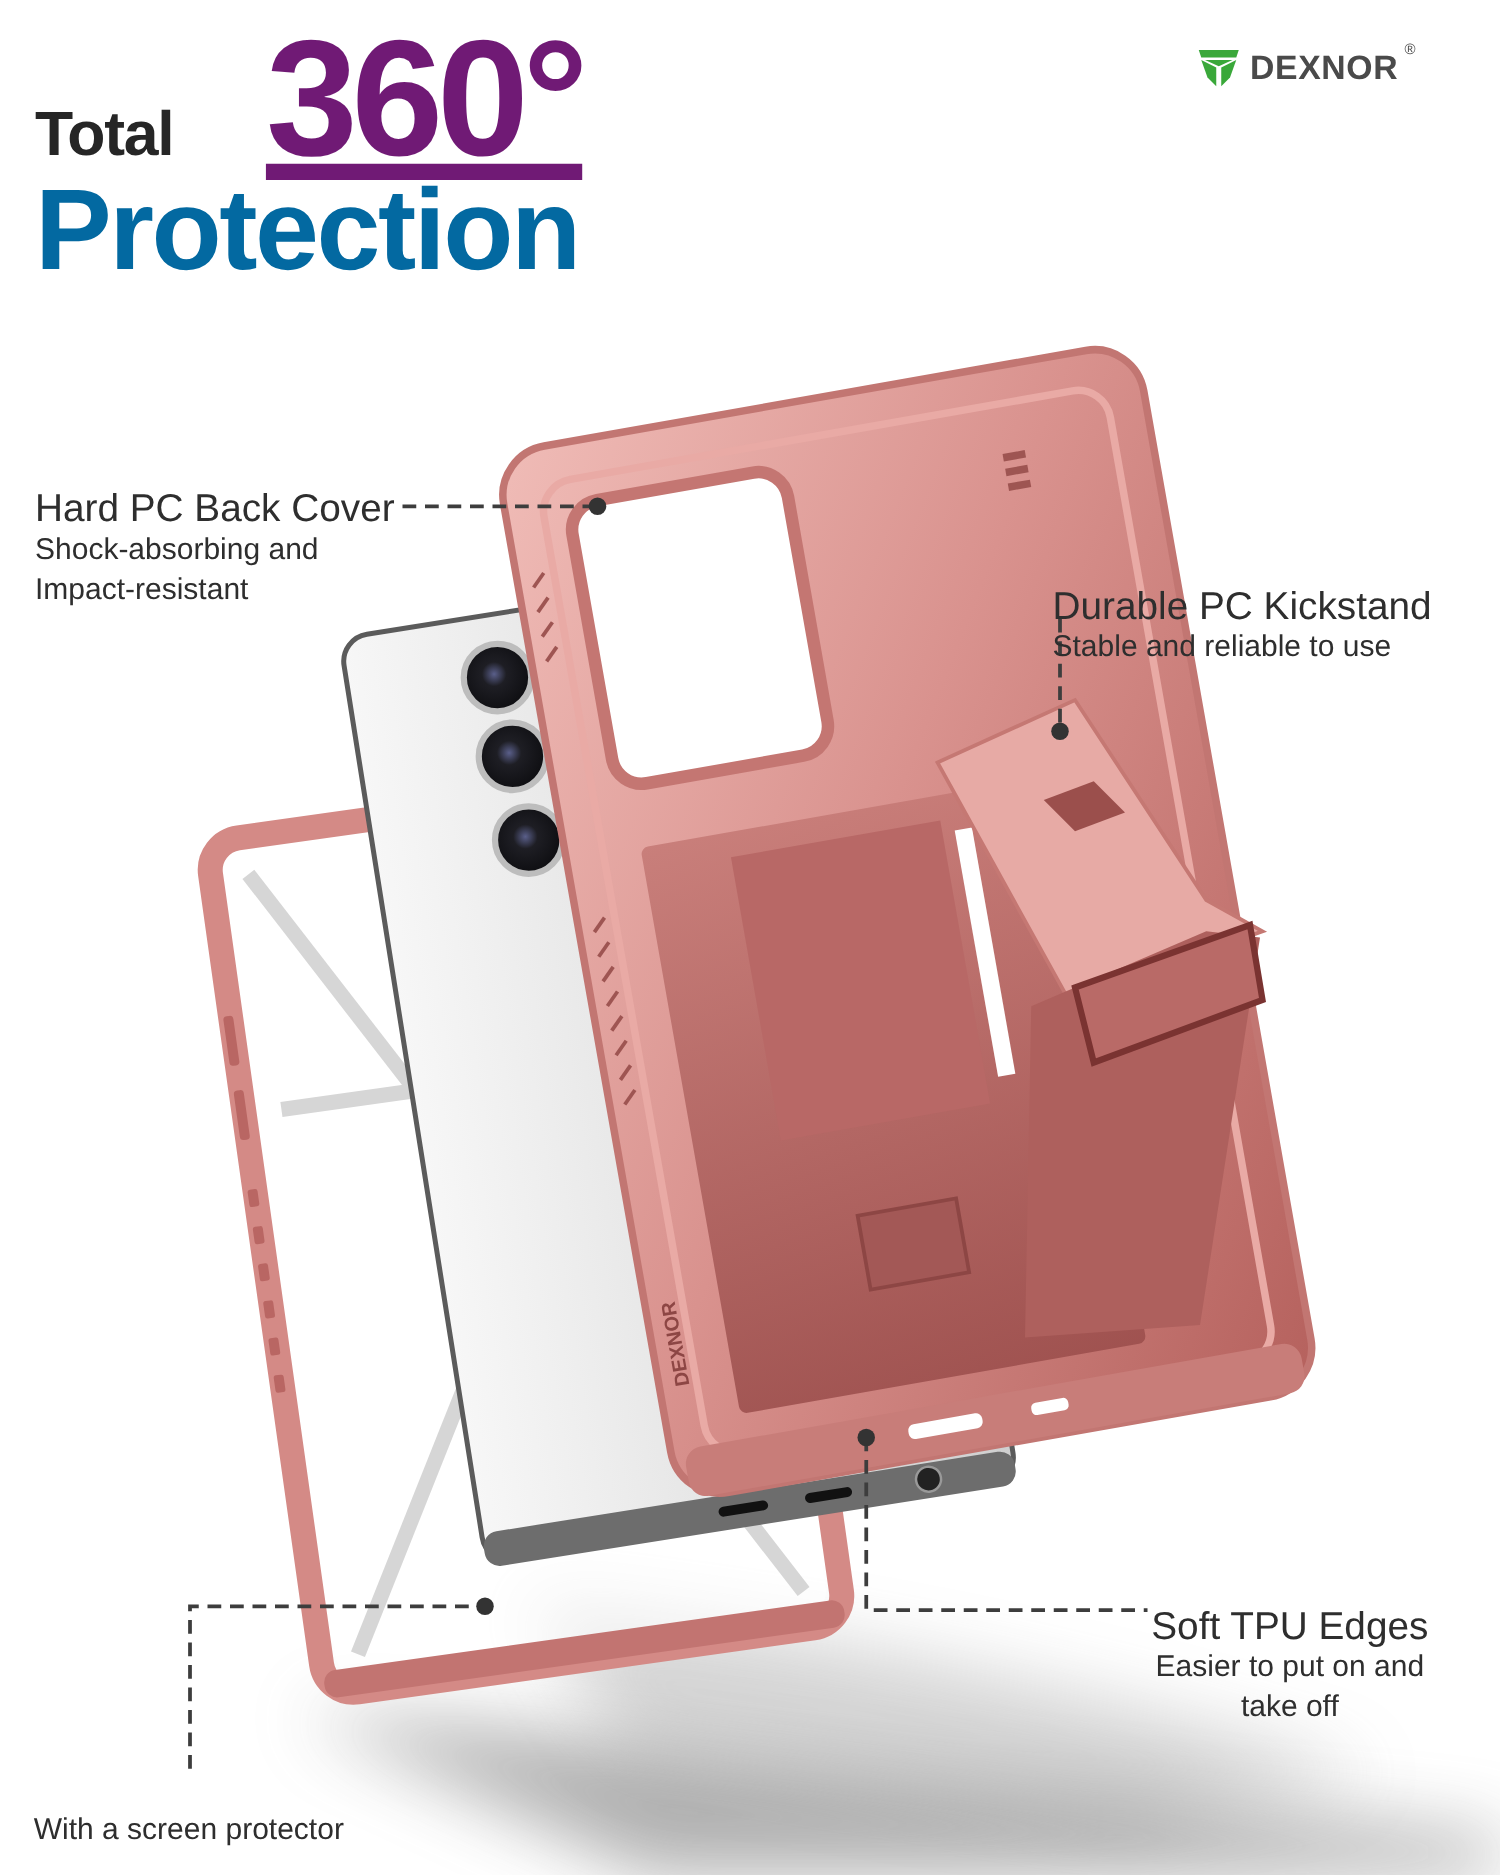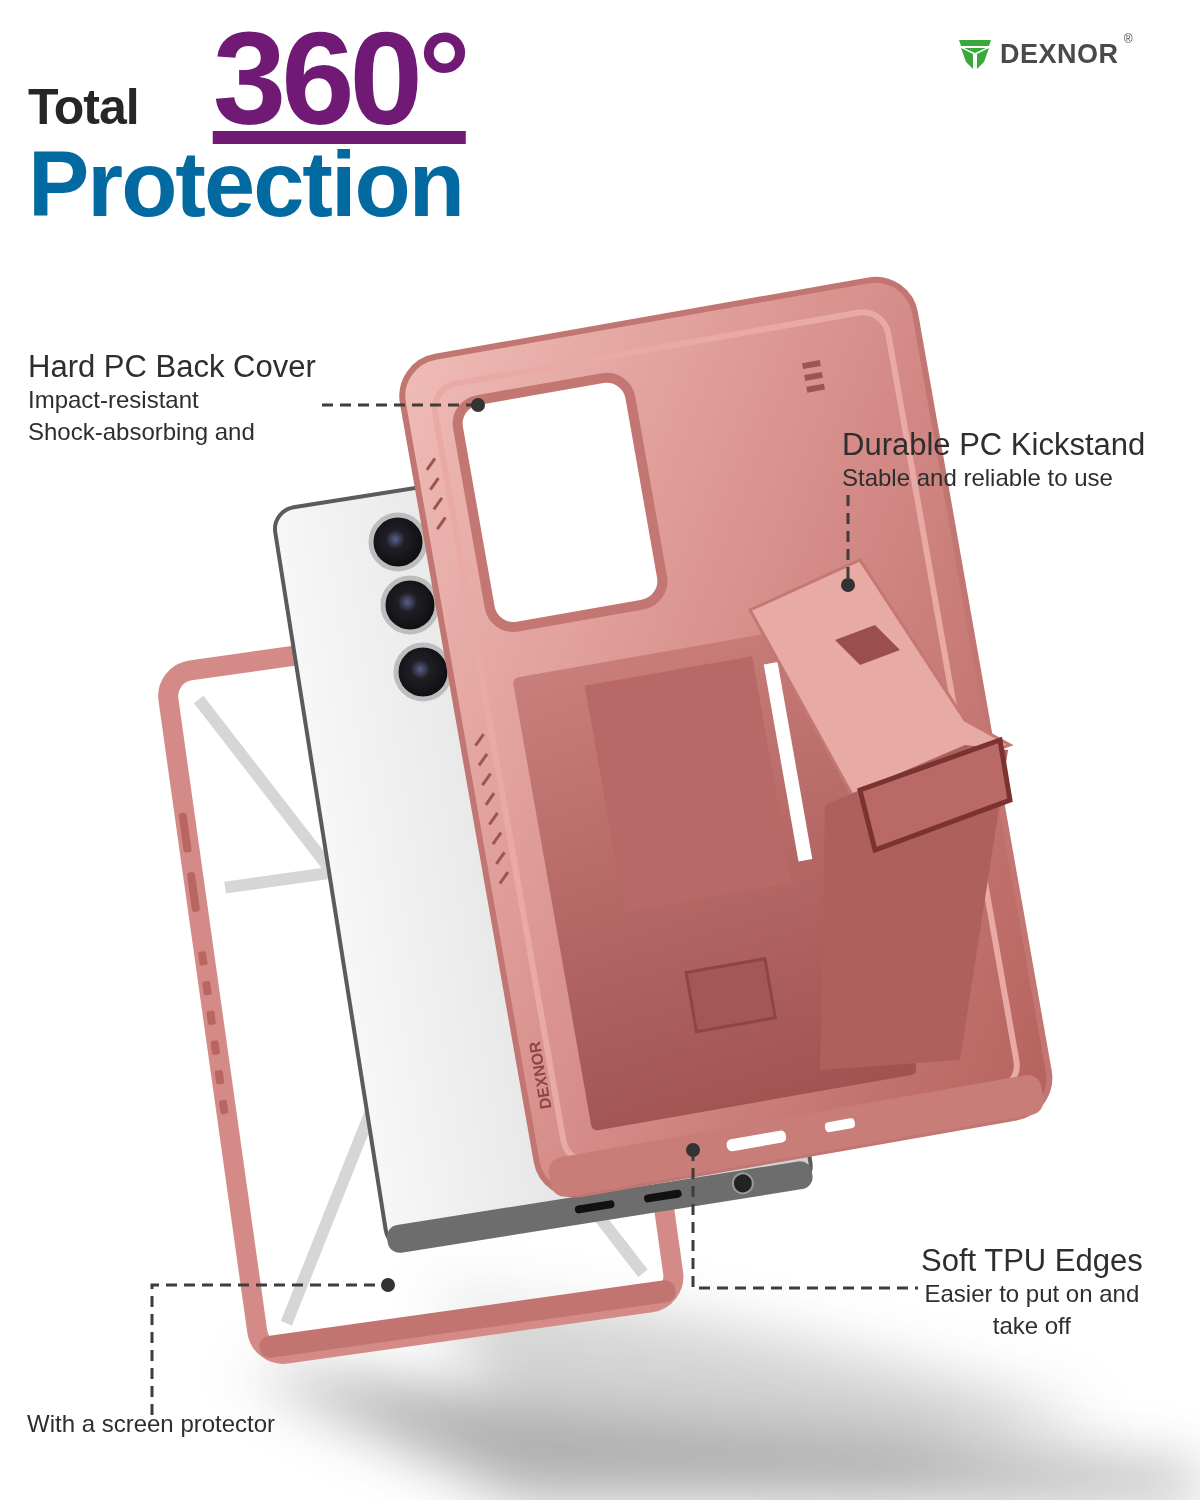--- a/index.html
+++ b/index.html
@@ -13,21 +13,21 @@
   .h-row1 { display: flex; align-items: baseline; gap: 48px; }
   .h-total { font-size: 50px; font-weight: 700; letter-spacing: -1px; margin-right: 26px; color: #262626; }
   .h-360 { font-size: 132px; font-weight: 700; letter-spacing: -5px; line-height: 118px; color: #701a75; text-decoration: underline; }
   .h-prot { font-size: 92px; font-weight: 700; letter-spacing: -2px; line-height: 96px; color: #0369a1; margin-top: -2px; }
 
   .brand { position: absolute; left: 958px; top: 38px; display: flex; align-items: center; }
   .brand-mark { width: 34px; height: 32px; margin-right: 8px; }
   .brand-name { font-size: 27px; font-weight: 700; color: #4a4a4a; letter-spacing: 0.5px; }
   .brand-reg { position: absolute; right: -14px; top: -6px; font-size: 12px; color: #4a4a4a; }
 
-  .callout { position: absolute; }
+  .callout { position: absolute; margin-top: 40px; }
   .c-title { font-size: 31px; color: #2e2e2e; line-height: 34px; white-space: nowrap; }
   .c-sub { font-size: 24px; color: #2e2e2e; line-height: 32px; }
 
   #art { position: absolute; left: 0; top: 0; }
 </style>
 </head>
 <body>
 
 <div class="headline">
   <div class="h-row1">
@@ -170,22 +170,22 @@
   <g fill="#333">
     <circle cx="478" cy="405" r="7"></circle>
     <circle cx="848" cy="585" r="7"></circle>
     <circle cx="693" cy="1150" r="7"></circle>
     <circle cx="388" cy="1285" r="7"></circle>
   </g>
 </svg>
 
 <div class="callout" style="left:28px; top:350px;">
   <div class="c-title">Hard PC Back Cover</div>
+  <div class="c-sub">Shock-absorbing and</div>
   <div class="c-sub">Impact-resistant</div>
-  <div class="c-sub">Shock-absorbing and</div>
 </div>
 
 <div class="callout" style="left:842px; top:428px;">
   <div class="c-title">Durable PC Kickstand</div>
   <div class="c-sub">Stable and reliable to use</div>
 </div>
 
 <div class="callout" style="left:921px; top:1244px;text-align:center;">
   <div class="c-title">Soft TPU Edges</div>
   <div class="c-sub">Easier to put on and</div>

